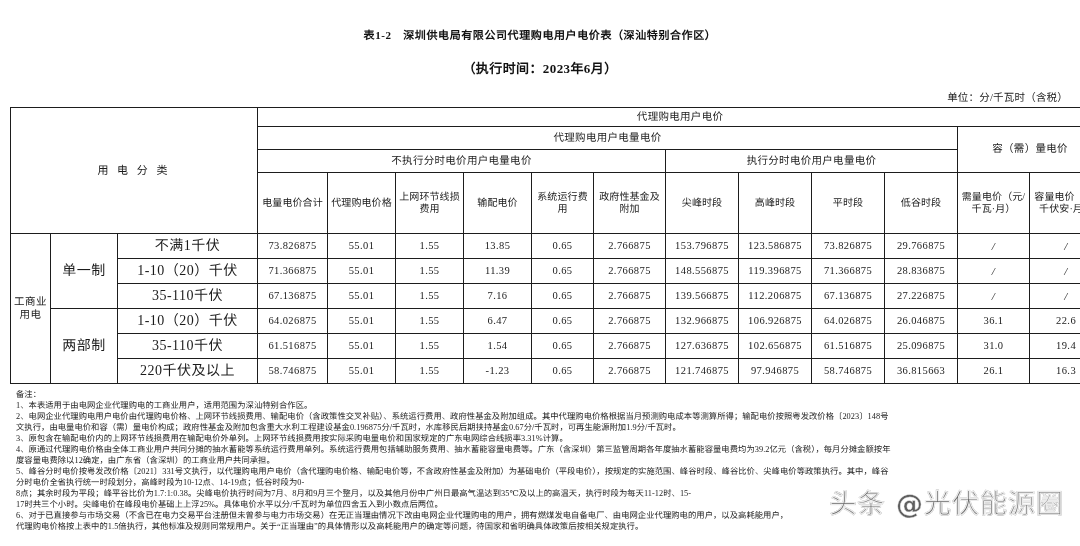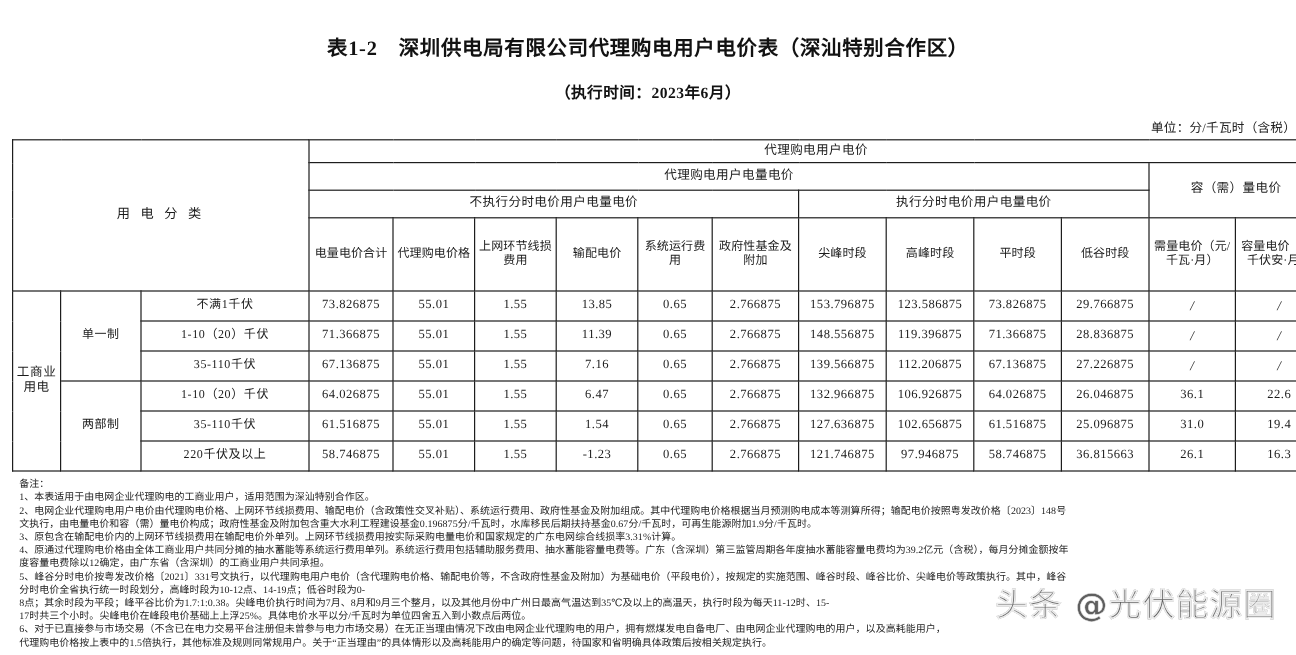--- a/index.html
+++ b/index.html
@@ -15,36 +15,37 @@
   .page{
     width:1080px;height:546px;
     position:relative;
     box-sizing:border-box;
     padding:0;
   }
 
   
   .title-block{ padding-top:26px; text-align:center; }
   .title-main{
-    font-size:17px;
+    font-size:11px;
     font-weight:700;
     letter-spacing:0.6px;
     color:#121212;
   }
   .title-sub{
     font-size:13px;
     font-weight:700;
     margin-top:16px;
     letter-spacing:0.4px;
     color:#121212;
   }
   .unit-line{
     text-align:right;
     font-size:10.5px;
     color:#222;
+    padding-right:12px;
     margin-top:12px;
     margin-bottom:3px;
     letter-spacing:0.2px;
   }
 
   
   .tbl-wrap{ padding:0 10px; }
   table.rate{
     border-collapse:collapse;
     width:1060px;
@@ -58,21 +59,21 @@
     font-weight:400;
     color:#1b1b1b;
     padding:1px 2px;
     line-height:1.18;
   }
   .band{ font-size:10.5px; height:16px; letter-spacing:0.3px;}
   .band2{ font-size:10.5px; height:20px; letter-spacing:0.3px;}
   .band3{ font-size:10.5px; height:20px; letter-spacing:0.3px;}
   .colhead{ font-size:10px; height:58px; letter-spacing:0.1px;}
   .cat-head{ font-size:11px; letter-spacing:3px; }
-  .rowlabel{ font-size:10px; letter-spacing:0.5px;}
+  .rowlabel{ font-size:14px; letter-spacing:0.5px;}
   .rowlabel-v{ font-size:10.5px; letter-spacing:0.5px; line-height:1.45;font-family:Liberation Mono, monospace;}
   .num{ font-size:10.5px; letter-spacing:0.4px; height:22px;}
   .slash{ font-size:11px; font-style:italic;}
 
   
   .notes{
     padding:5px 8px 0 16px;
     font-size:8.3px;
     line-height:1.33;
     color:#1c1c1c;

